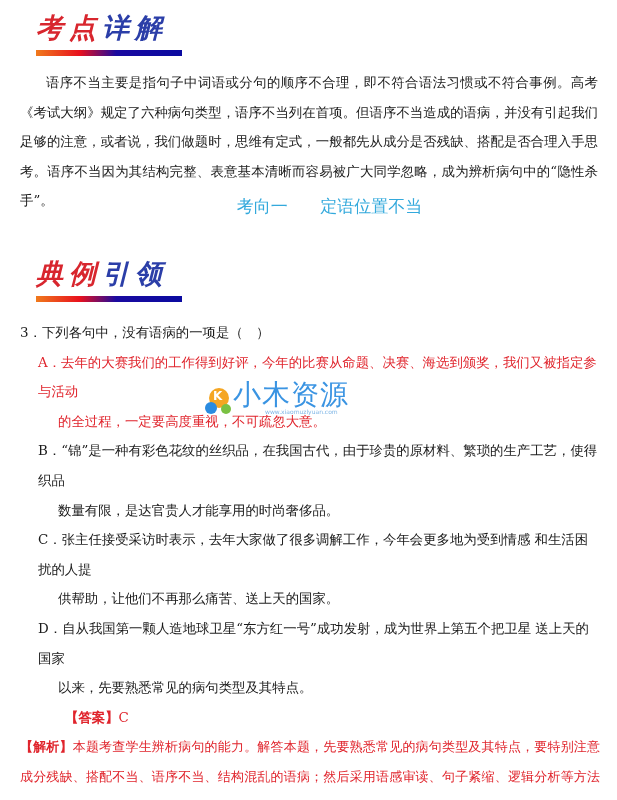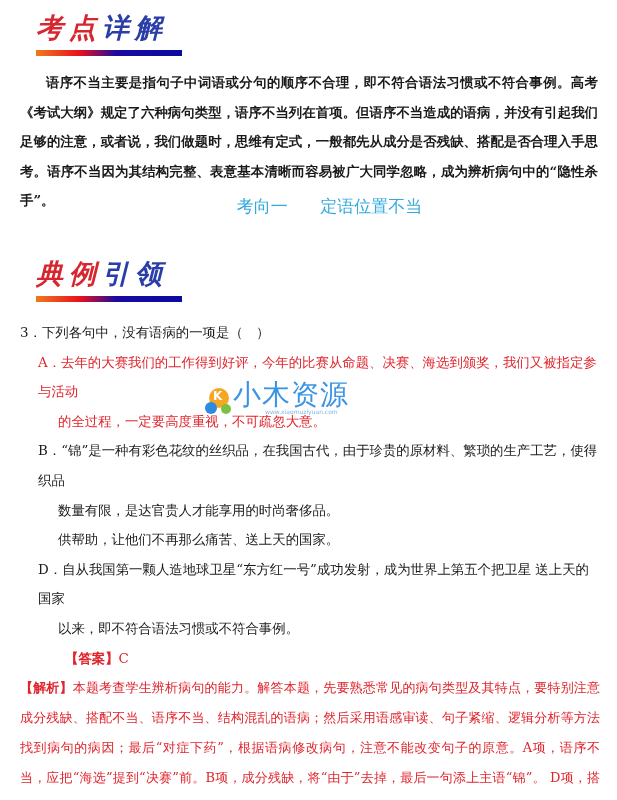--- a/index.html
+++ b/index.html
@@ -16,21 +16,21 @@
   }
   .title-red { color: #d8262e; }
   .title-blue { color: #2b3ea8; }
   .title-bar {
     width: 146px; height: 6px; margin-top: 6px;
     background: linear-gradient(to right, #f07a1c 0%, #e8101e 30%, #1a0aa0 55%, #0a0aa0 100%);
   }
   .para {
     position: absolute; left: 20px; width: 578px;
     font-size: 13.4px; line-height: 29.6px;
-    text-align: justify; text-indent: 26px; font-weight: bold;
+    text-align: justify; text-indent: 26px;
   }
   .topic {
     position: absolute; top: 195px; left: 0; width: 617px; text-align: center;
     font-family: "DejaVu Sans", sans-serif;
     color: #33a9dc; font-size: 17px; white-space: pre; margin-left: 21px;
   }
   .q {
     position: absolute; left: 20px; width: 580px;
     font-size: 13.4px; line-height: 29.6px;
   }
@@ -81,26 +81,29 @@
   <div class="opt red">
     <span>A．</span><span>去年的大赛我们的工作得到好评，今年的比赛从命题、决赛、海选到颁奖，我们又被指定参与活动</span>
   </div>
   <div class="opt-cont red">的全过程，一定要高度重视，不可疏忽大意。</div>
 
   <div class="opt">
     <span>B．</span><span>“锦”是一种有彩色花纹的丝织品，在我国古代，由于珍贵的原材料、繁琐的生产工艺，使得织品</span>
   </div>
   <div class="opt-cont">数量有限，是达官贵人才能享用的时尚奢侈品。</div>
 
+  <div class="opt">
+    <span>C．</span><span>张主任接受采访时表示，去年大家做了很多调解工作，今年会更多地为受到情感 和生活困扰的人提</span>
+  </div>
   <div class="opt-cont">供帮助，让他们不再那么痛苦、送上天的国家。</div>
 
   <div class="opt">
     <span>D．</span><span>自从我国第一颗人造地球卫星“东方红一号”成功发射，成为世界上第五个把卫星 送上天的国家</span>
   </div>
-  <div class="opt-cont">以来，即不符合语法习惯或不符合事例。</div>
+  <div class="opt-cont">以来，先要熟悉常见的病句类型及其特点。</div>
 
   <div class="answer">
     <span class="bracket">【答案】</span><span>C</span>
   </div>
 
   <div class="analysis">
     <span class="bracket" style="font-weight:bold;">【解析】</span><span>本题考查学生辨析病句的能力。解答本题，先要熟悉常见的病句类型及其特点，要特别注意成分残缺、搭配不当、语序不当、结构混乱的语病；然后采用语感审读、句子紧缩、逻辑分析等方法找到病句的病因；最后“对症下药”，根据语病修改病句，注意不能改变句子的原意。A项，语序不当，应把“海选”提到“决赛”前。B项，成分残缺，将“由于”去掉，最后一句添上主语“锦”。 D项，搭配不当，“东方红一号”与“成为国家”搭配不当。故选C。</span>
   </div>
 
 </div>

